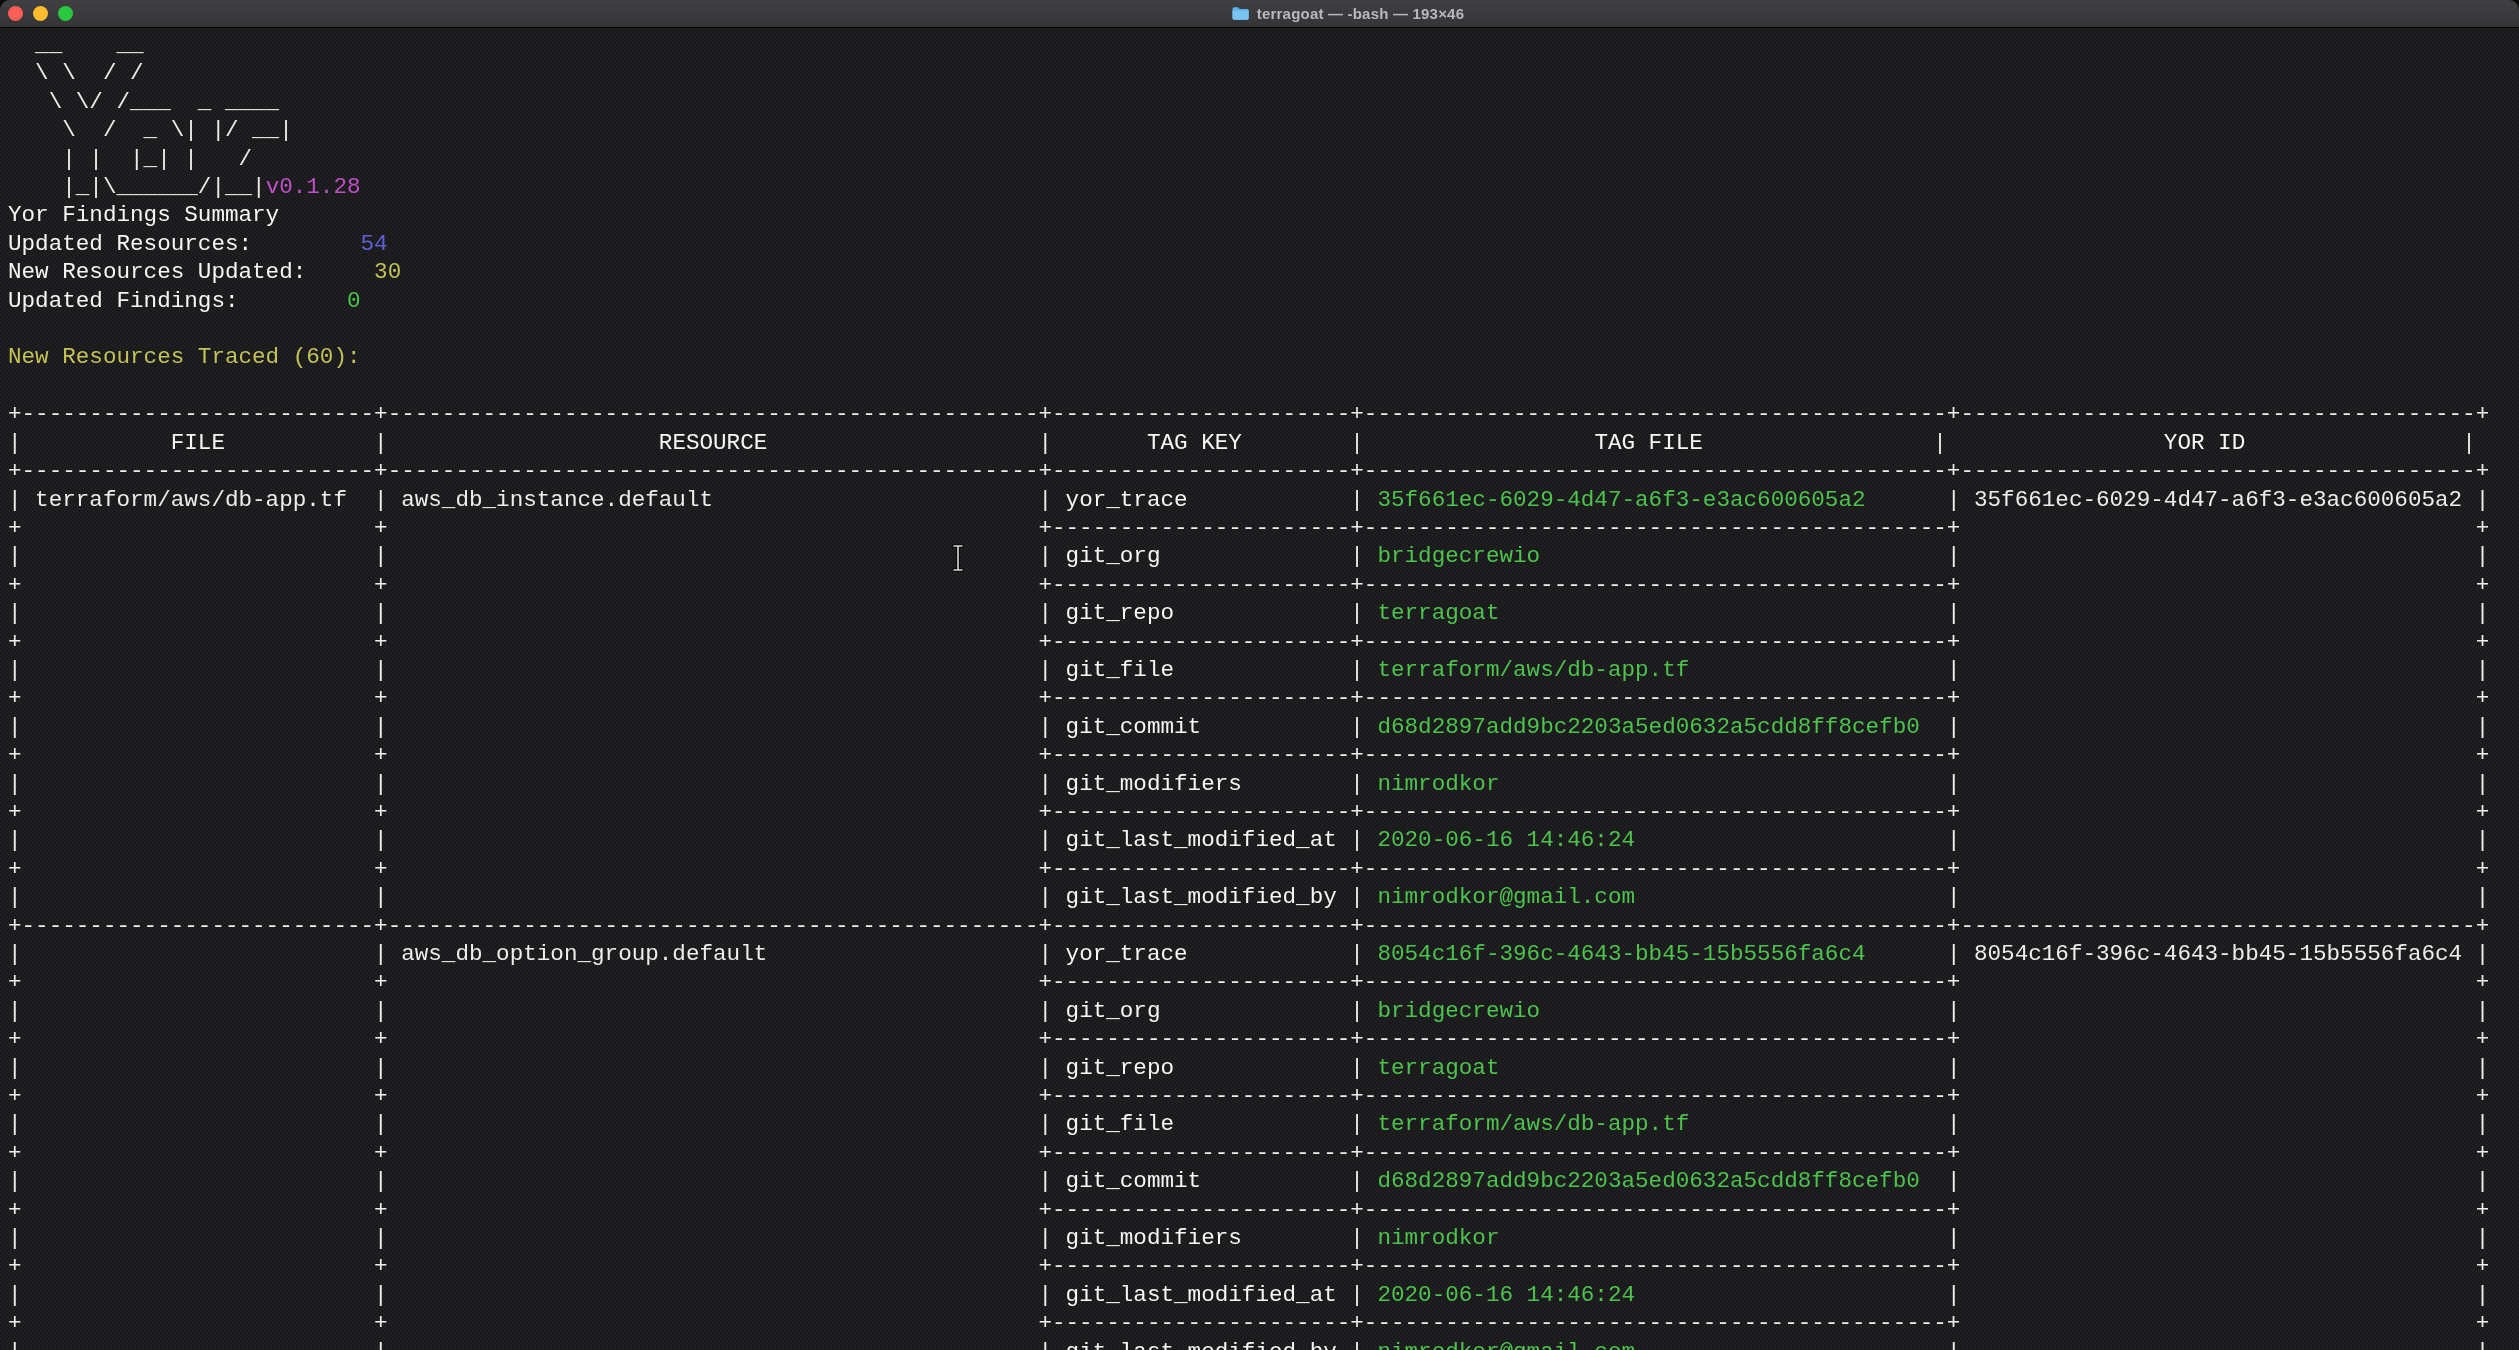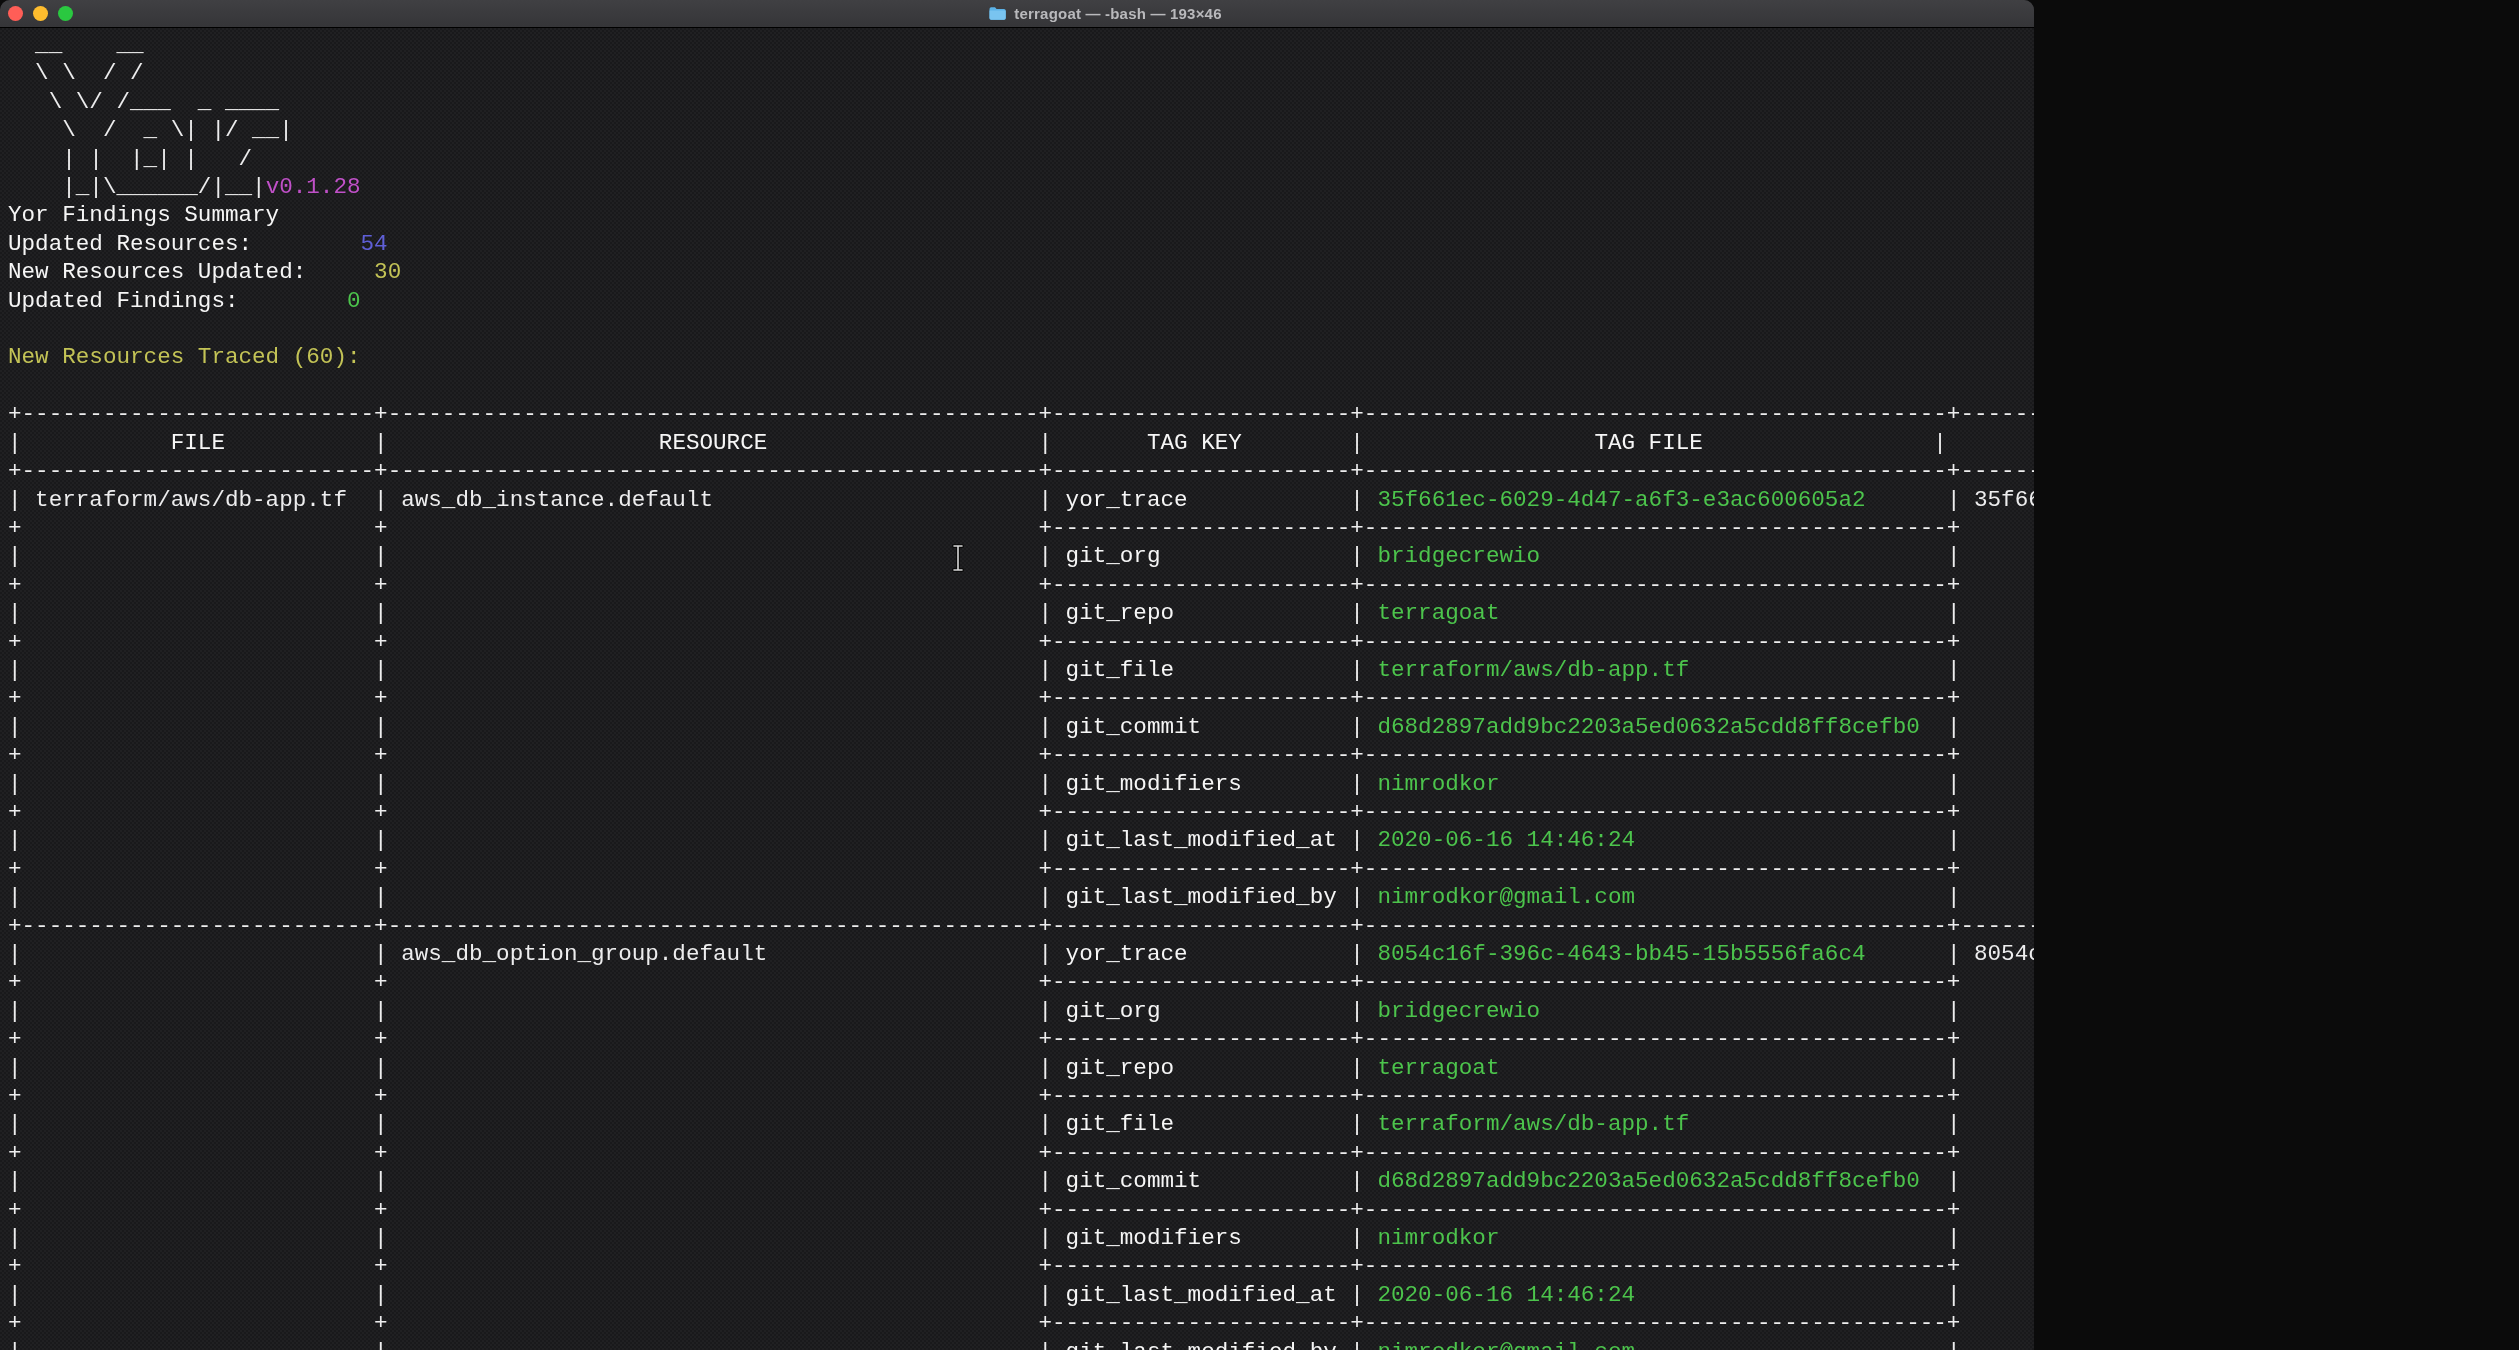--- a/index.html
+++ b/index.html
@@ -1,17 +1,17 @@
 <!DOCTYPE html>
 <html><head>
 <meta charset="utf-8">
 <style>
   html,body{margin:0;padding:0;background:#0b0b0b;}
   .window{
-    position:relative;width:2034px;height:1350px;overflow:hidden;
+    position:relative;width:2519px;height:1350px;overflow:hidden;
     border-radius:10px 10px 0 0;background:#1c1c1e;
     font-family:"Liberation Sans",sans-serif;
   }
   .titlebar{
     position:absolute;top:0;left:0;right:0;height:27px;
     background:linear-gradient(#404043,#353538);
     border-bottom:1px solid #000;
   }
   .lights{position:absolute;left:8px;top:0;height:27px;display:flex;align-items:center;gap:10px;}
   .light{width:15px;height:15px;border-radius:50%;border:none;padding:0;cursor:default;}

